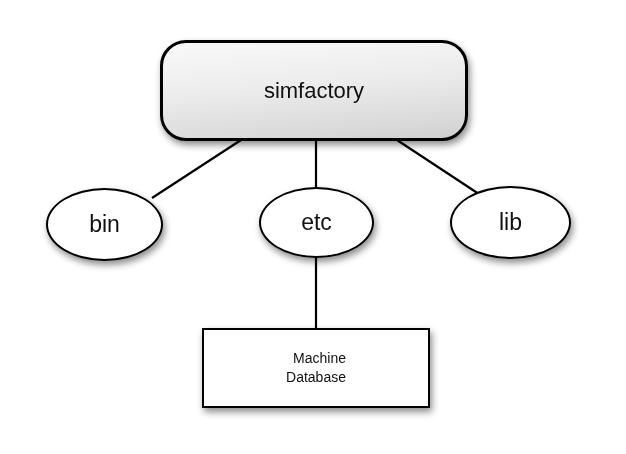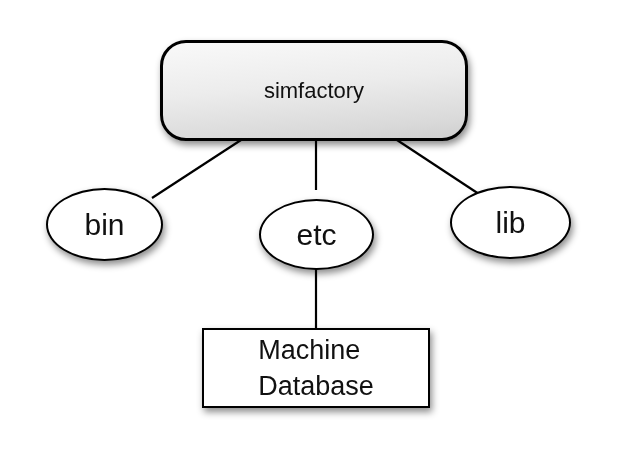--- a/index.html
+++ b/index.html
@@ -22,69 +22,69 @@
     top: 0;
     width: 626px;
     height: 454px;
     z-index: 1;
   }
   .node {
     position: absolute;
     display: flex;
     align-items: center;
     justify-content: center;
-    text-align: left;
+    text-align: right;
     box-sizing: border-box;
     z-index: 2;
   }
   .node-root {
     left: 160px;
     top: 40px;
     width: 308px;
     height: 101px;
     border: 3.5px solid #000000;
     border-radius: 26px;
     background: linear-gradient(175deg, #f9f9f9 0%, #ececec 45%, #d9d9d9 85%, #cfcfcf 100%);
     box-shadow: 2px 4px 7px rgba(0, 0, 0, 0.45);
     font-size: 22px;
   }
   .node-ellipse {
     border: 2.5px solid #000000;
     border-radius: 50%;
     background: #ffffff;
     box-shadow: 2px 4px 7px rgba(0, 0, 0, 0.45);
-    font-size: 30px;
+    font-size: 23px;
   }
   .node-bin {
     left: 46px;
     top: 188px;
     width: 117px;
     height: 73px;
   }
   .node-etc {
     left: 259px;
-    top: 199px;
+    top: 187px;
     width: 115px;
     height: 71px;
   }
   .node-lib {
     left: 450px;
     top: 186px;
     width: 121px;
     height: 73px;
   }
   .node-leaf {
     left: 202px;
     top: 328px;
     width: 228px;
     height: 80px;
     border: 2.5px solid #000000;
     background: #ffffff;
     box-shadow: 2px 4px 7px rgba(0, 0, 0, 0.45);
-    font-size: 27px;
+    font-size: 14px;
     line-height: 1.35;
     white-space: pre-line;
   }
   .node-label {
     white-space: pre-line;
   }
 </style>
 </head>
 <body>
 

